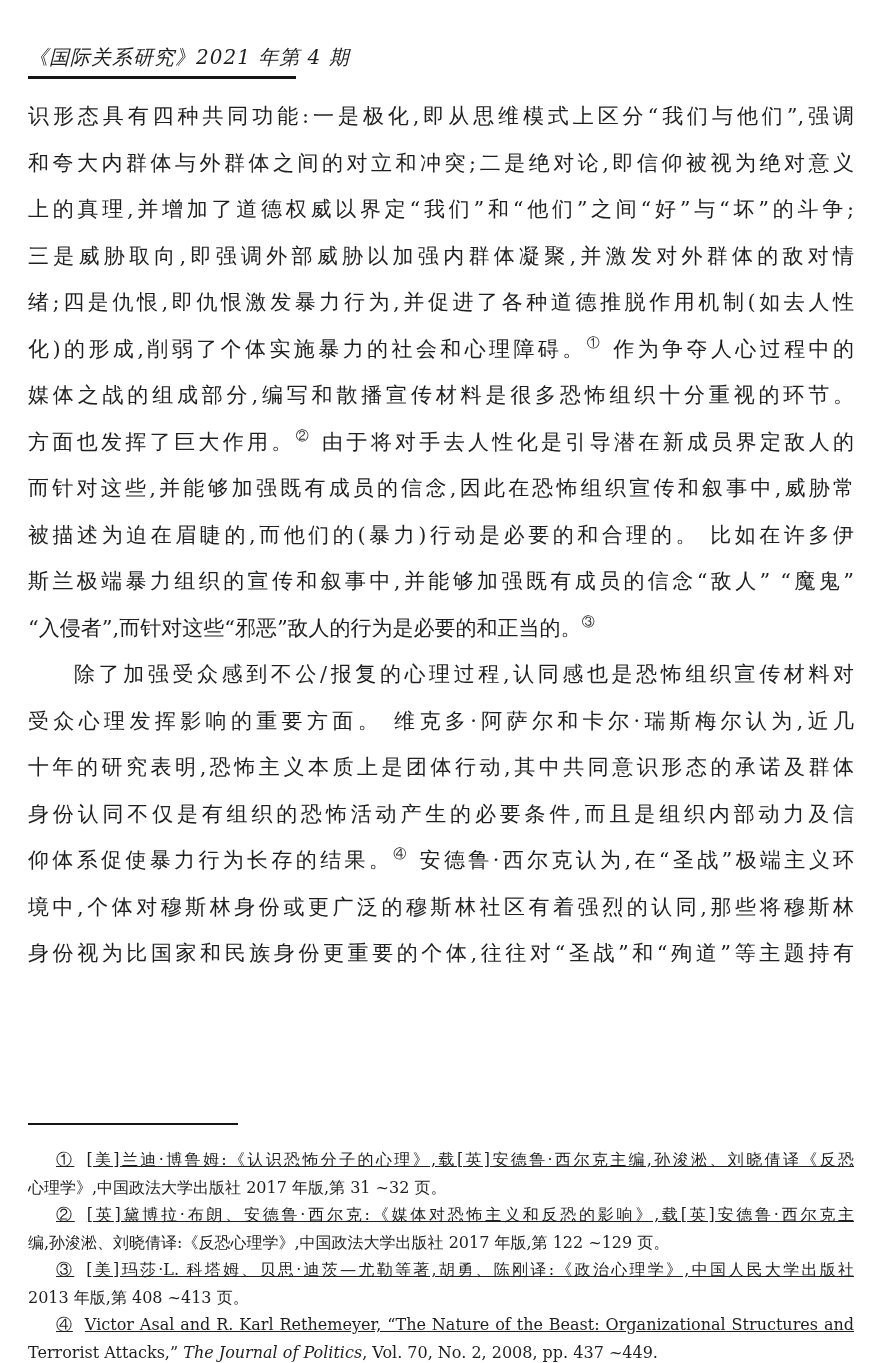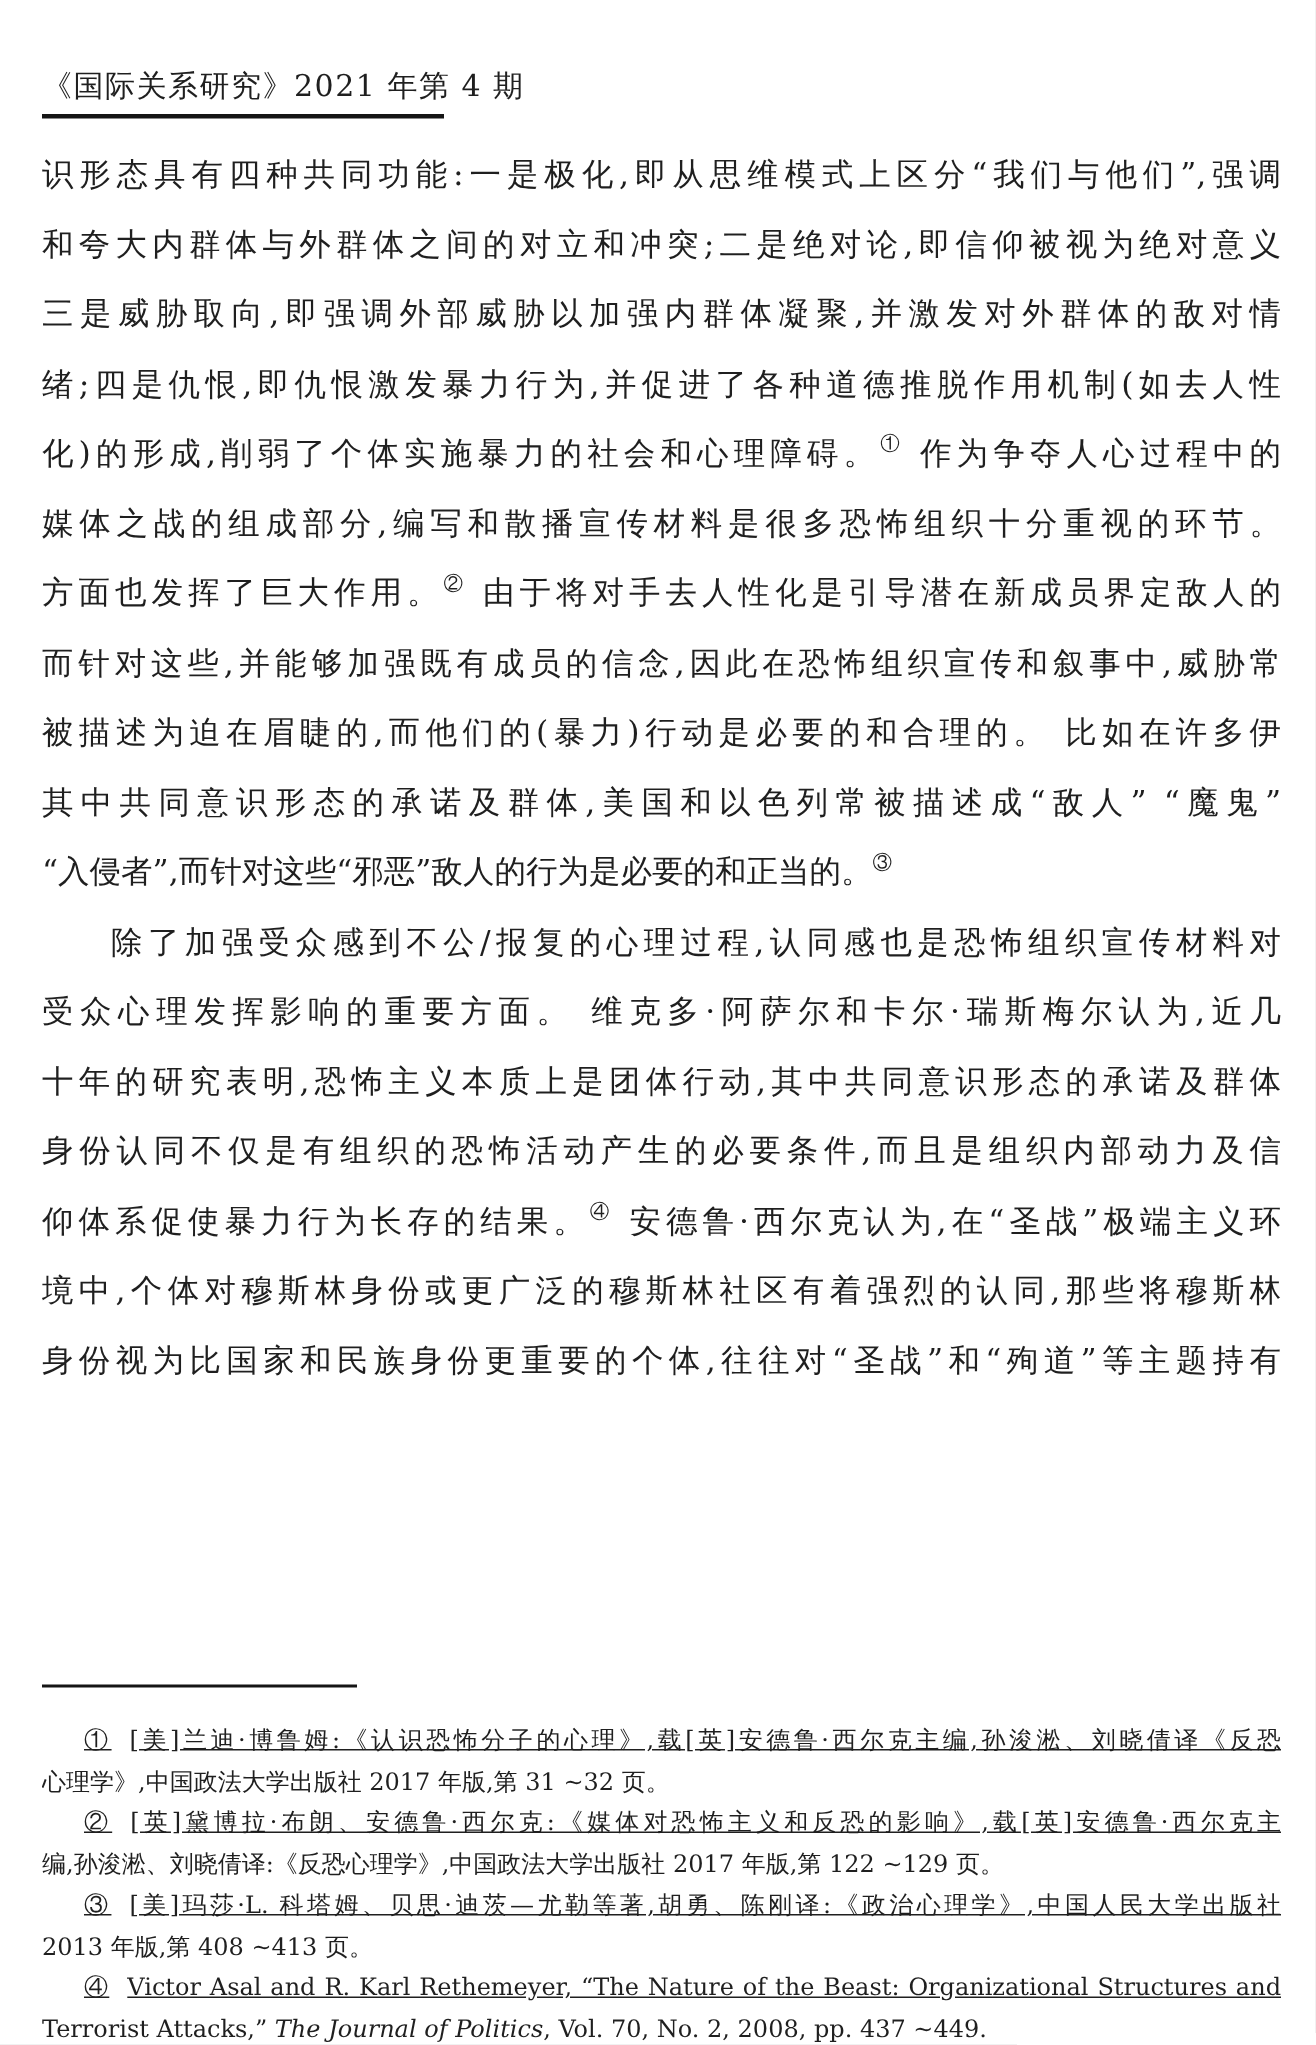--- a/index.html
+++ b/index.html
@@ -14,20 +14,21 @@
     margin: 0 auto;
   }
   .header {
     position: absolute;
     left: 28px;
     top: 44px;
     font-size: 20px;
     line-height: 26px;
     letter-spacing: 1px;
     white-space: nowrap;
+    font-style: italic;
   }
   .header-rule {
     position: absolute;
     left: 28px;
     top: 76px;
     width: 268px;
     height: 3px;
     background: #151515;
   }
   .body-text {
@@ -81,28 +82,29 @@
 </head>
 <body>
 
 <div class="page">
   <div class="header">《国际关系研究》2021 年第 4 期</div>
   <div class="header-rule"></div>
 
   <div class="body-text">
       <div class="line fill">识形态具有四种共同功能:一是极化,即从思维模式上区分“我们与他们”,强调</div>
       <div class="line fill">和夸大内群体与外群体之间的对立和冲突;二是绝对论,即信仰被视为绝对意义</div>
+      <div class="line fill">上的真理,并增加了道德权威以界定“我们”和“他们”之间“好”与“坏”的斗争;</div>
       <div class="line fill">三是威胁取向,即强调外部威胁以加强内群体凝聚,并激发对外群体的敌对情</div>
       <div class="line fill">绪;四是仇恨,即仇恨激发暴力行为,并促进了各种道德推脱作用机制(如去人性</div>
       <div class="line fill">化)的形成,削弱了个体实施暴力的社会和心理障碍。<sup class="fnref">①</sup> 作为争夺人心过程中的</div>
       <div class="line fill">媒体之战的组成部分,编写和散播宣传材料是很多恐怖组织十分重视的环节。</div>
       <div class="line fill">方面也发挥了巨大作用。<sup class="fnref">②</sup> 由于将对手去人性化是引导潜在新成员界定敌人的</div>
       <div class="line fill">而针对这些,并能够加强既有成员的信念,因此在恐怖组织宣传和叙事中,威胁常</div>
       <div class="line fill">被描述为迫在眉睫的,而他们的(暴力)行动是必要的和合理的。 比如在许多伊</div>
-      <div class="line fill">其中共同意识形态的承诺及群体,美国和以色列常被描述成“敌人” “魔鬼”</div>
+      <div class="line fill">斯兰极端暴力组织的宣传和叙事中,并能够加强既有成员的信念“敌人” “魔鬼”</div>
       <div class="line">“入侵者”,而针对这些“邪恶”敌人的行为是必要的和正当的。<sup class="fnref">③</sup></div>
       <div class="line fill indent">除了加强受众感到不公/报复的心理过程,认同感也是恐怖组织宣传材料对</div>
       <div class="line fill">受众心理发挥影响的重要方面。 维克多·阿萨尔和卡尔·瑞斯梅尔认为,近几</div>
       <div class="line fill">十年的研究表明,恐怖主义本质上是团体行动,其中共同意识形态的承诺及群体</div>
       <div class="line fill">身份认同不仅是有组织的恐怖活动产生的必要条件,而且是组织内部动力及信</div>
       <div class="line fill">仰体系促使暴力行为长存的结果。<sup class="fnref">④</sup> 安德鲁·西尔克认为,在“圣战”极端主义环</div>
       <div class="line fill">境中,个体对穆斯林身份或更广泛的穆斯林社区有着强烈的认同,那些将穆斯林</div>
       <div class="line fill">身份视为比国家和民族身份更重要的个体,往往对“圣战”和“殉道”等主题持有</div>
     </div>
 

